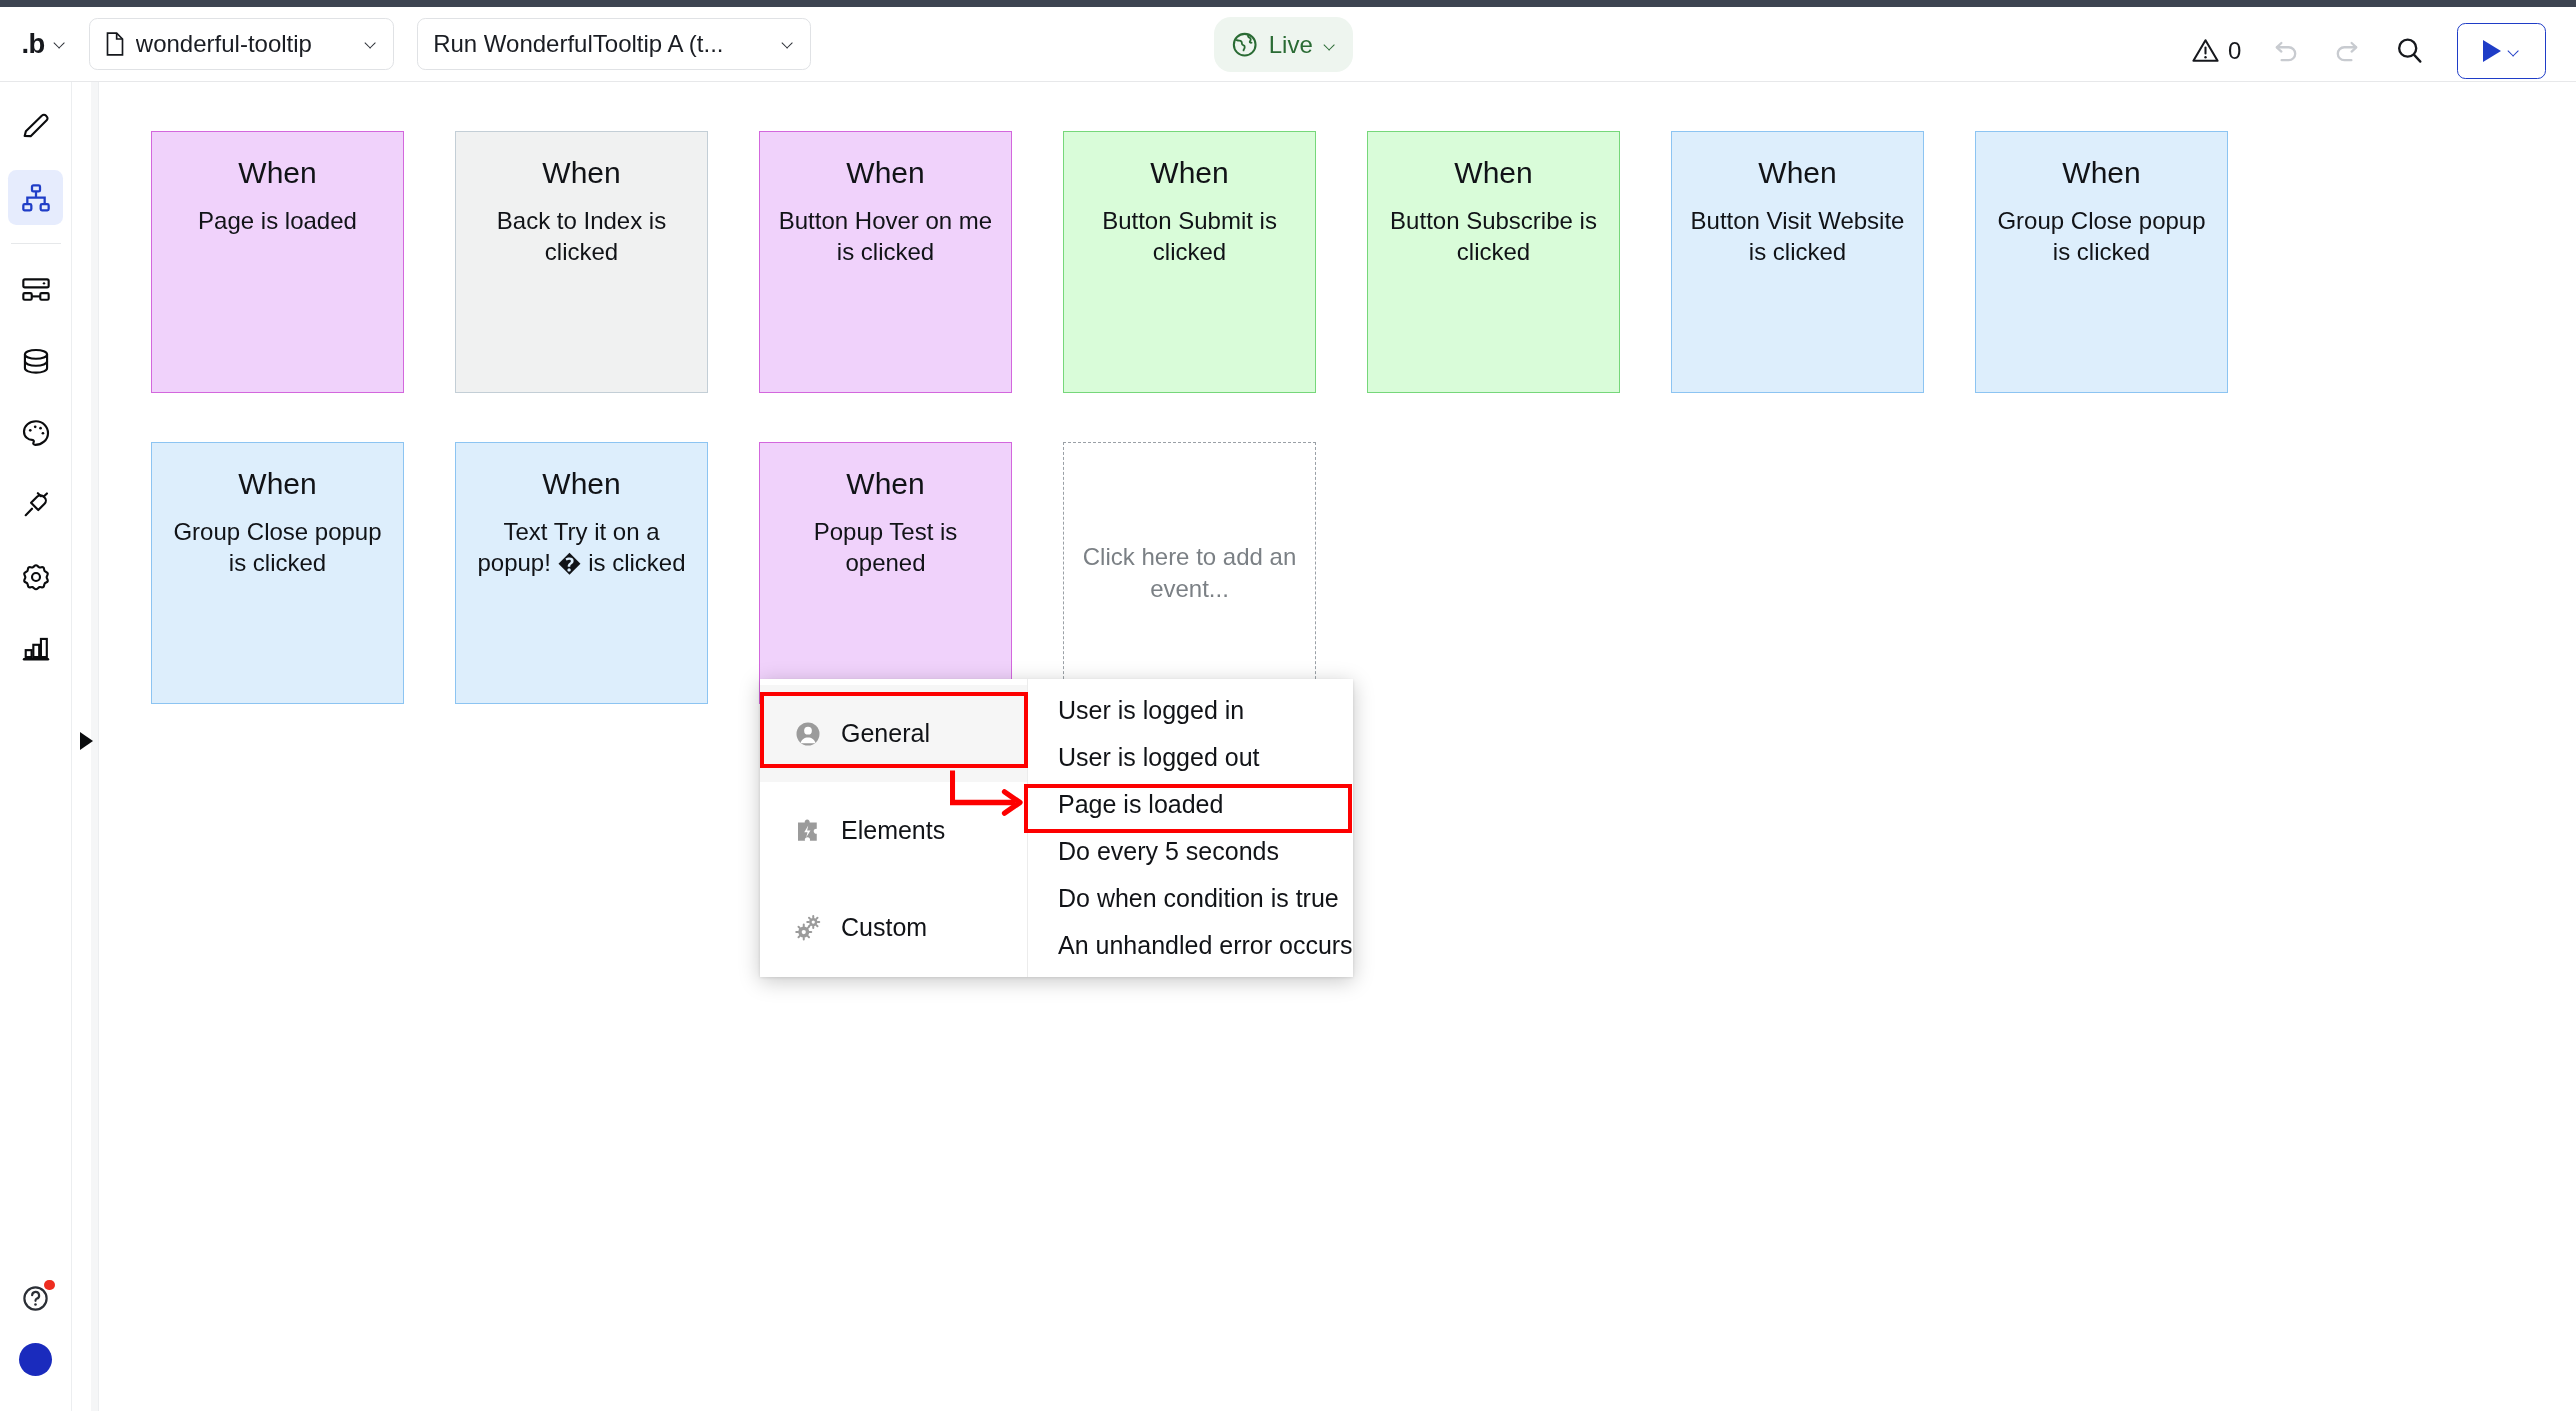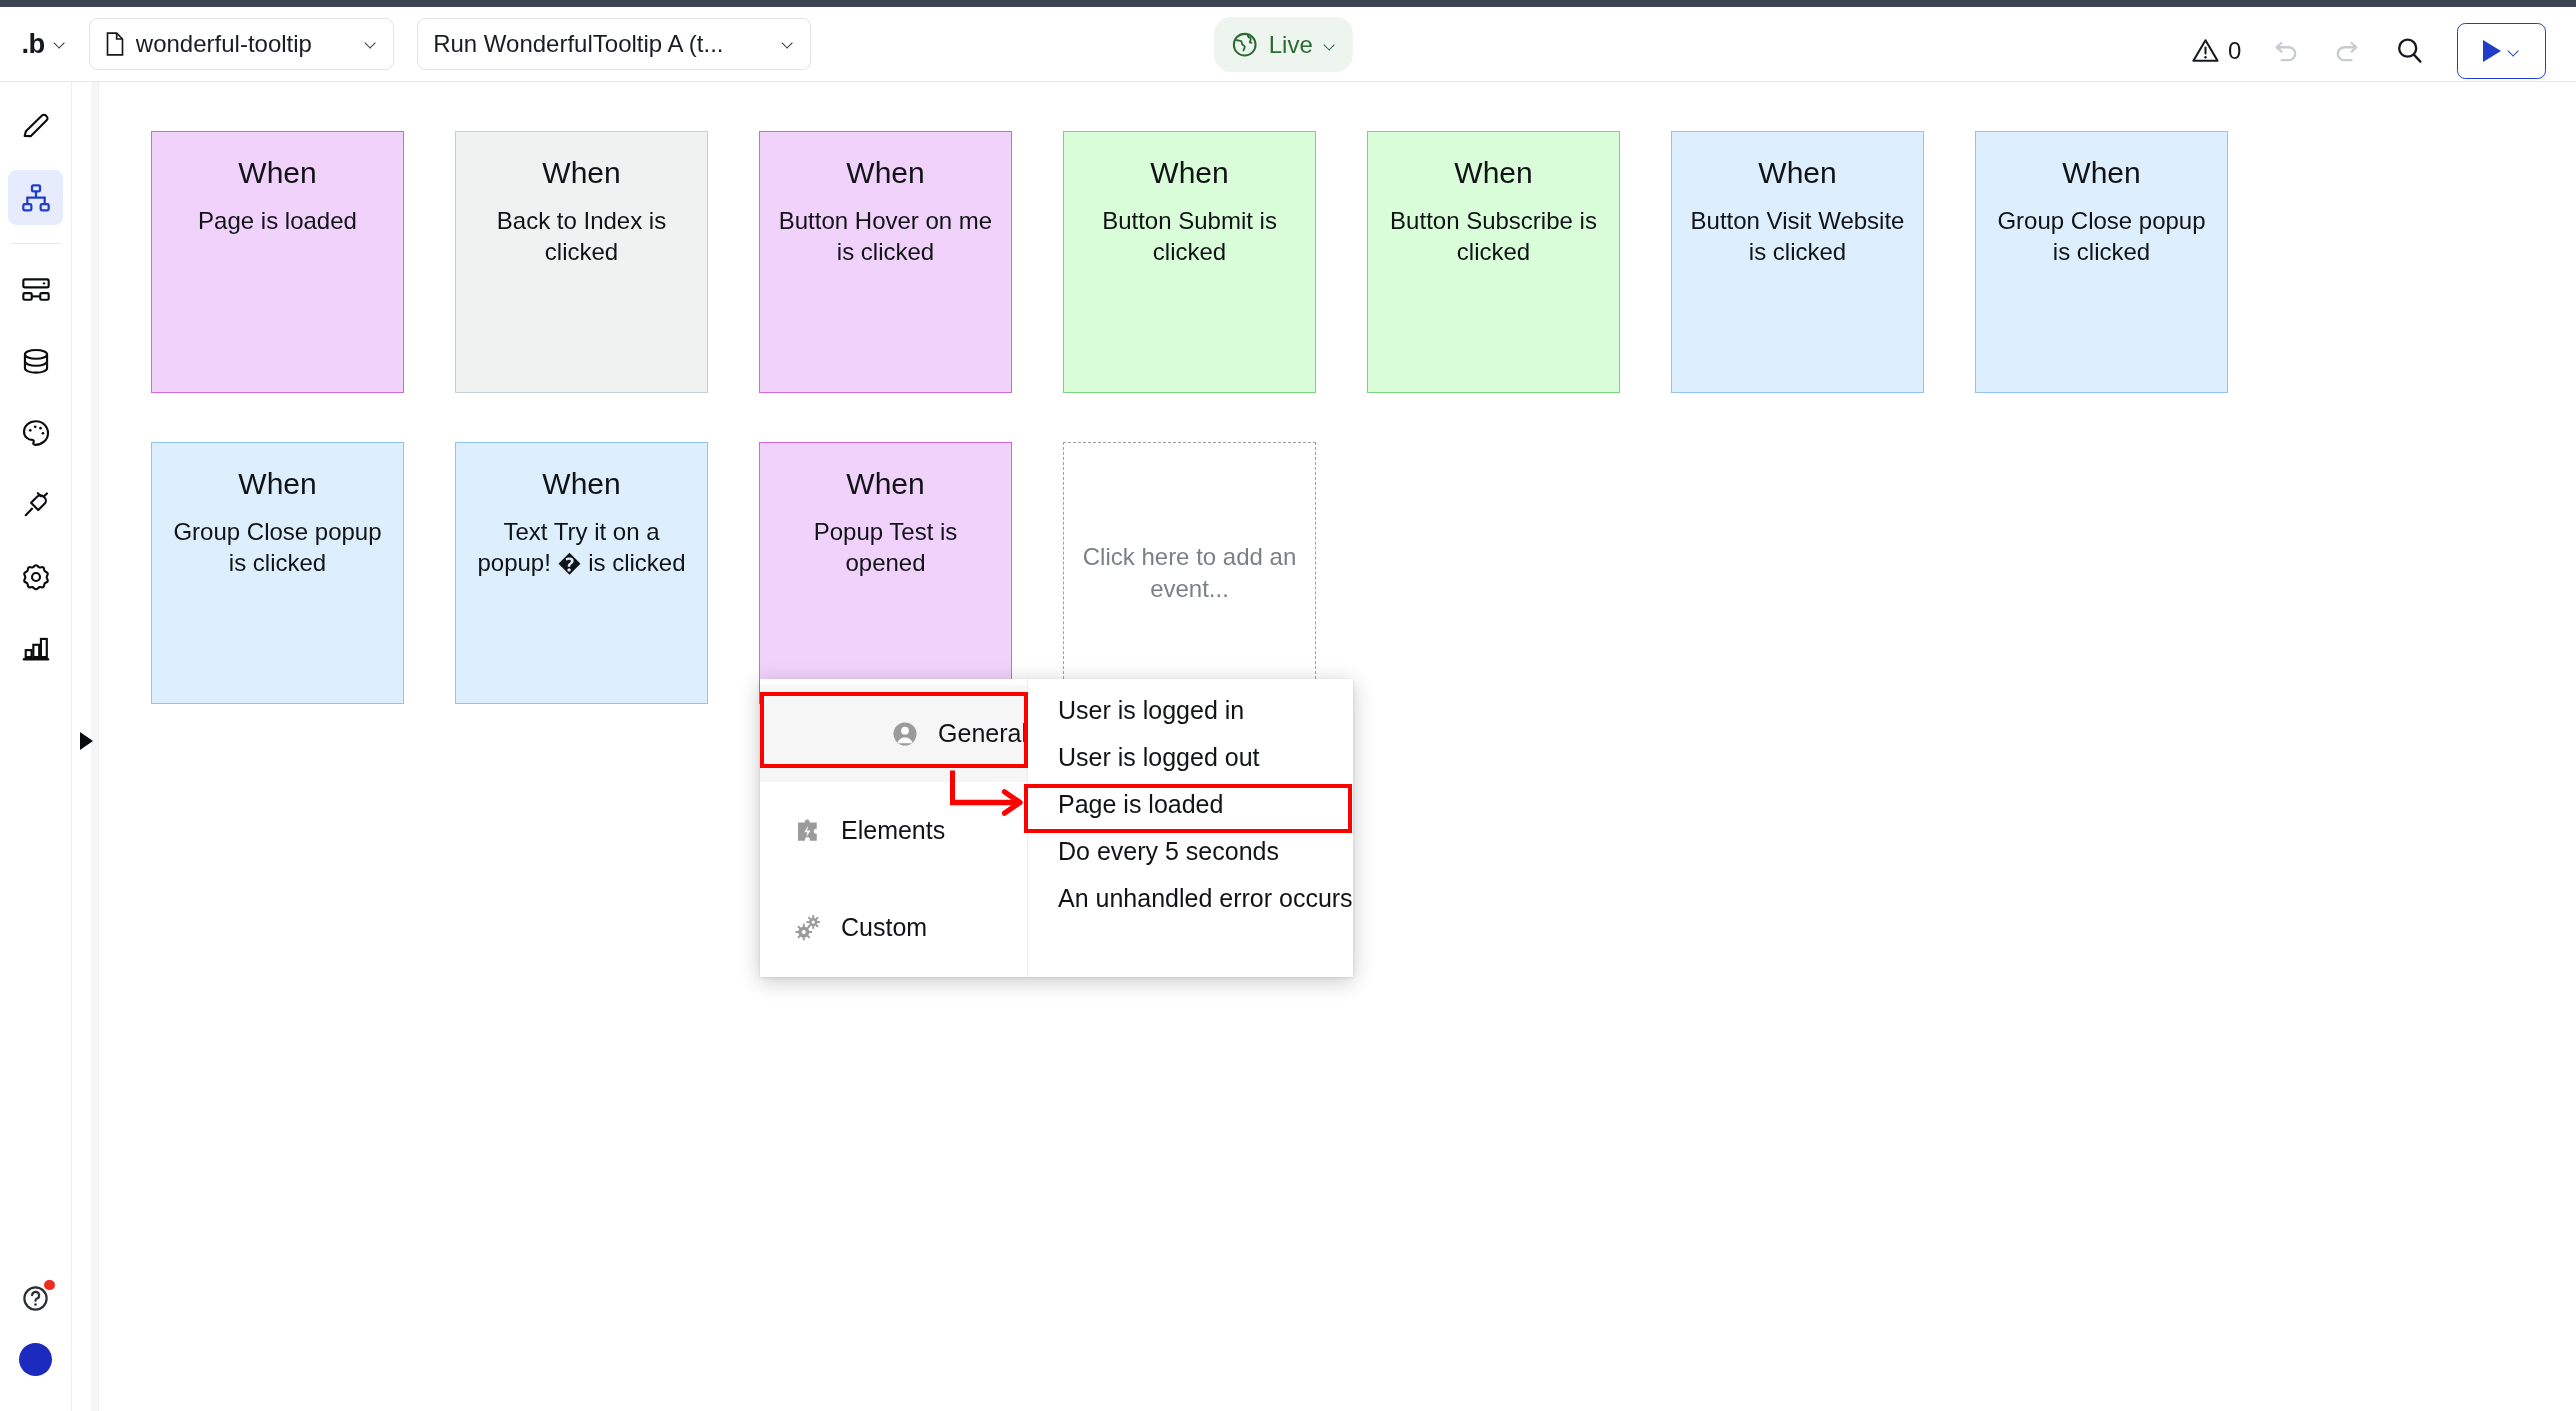--- a/index.html
+++ b/index.html
@@ -177,21 +177,21 @@
     z-index: 20;
   }
   .dd-left {
     width: 268px; background: #ffffff; border-right: 1.2px solid #ececec;
     display: flex; flex-direction: column; padding-top: 6px;
   }
   .dd-cat {
     height: 97px; display: flex; align-items: center; gap: 18px;
     padding-left: 33px; cursor: pointer;
   }
-  .dd-cat.selected { background: #f6f6f6; justify-content: flex-end; }
+  .dd-cat.selected { background: #f6f6f6; }
   .dd-cat-label { font-size: 25px; color: #111317; }
   .dd-right { flex: 1; padding-top: 8.3px; }
   .dd-item {
     height: 47px; display: flex; align-items: center;
     padding-left: 30px; font-size: 25px; color: #111317; cursor: pointer;
   }
 
   
   .ann { position: absolute; z-index: 30; pointer-events: none; }
   .ann-box-general {
@@ -458,20 +458,21 @@
         </svg>
         <span class="dd-cat-label">Custom</span>
       </div>
     </div>
 
     <div class="dd-right">
       <div class="dd-item">User is logged in</div>
       <div class="dd-item">User is logged out</div>
       <div class="dd-item">Page is loaded</div>
       <div class="dd-item">Do every 5 seconds</div>
+      <div class="dd-item">Do when condition is true</div>
       <div class="dd-item">An unhandled error occurs</div>
     </div>
   </div>
 
   <div class="ann ann-box-general"></div>
   <div class="ann ann-box-page"></div>
   <svg class="ann ann-arrow" viewBox="0 0 140 116">
     <path d="M4 4 V58 H110" fill="none" stroke="#fd0000" stroke-width="9"></path>
     <path d="M92 40 L118 58 L92 76" fill="none" stroke="#fd0000" stroke-width="9" stroke-linecap="round" stroke-linejoin="round"></path>
   </svg>

